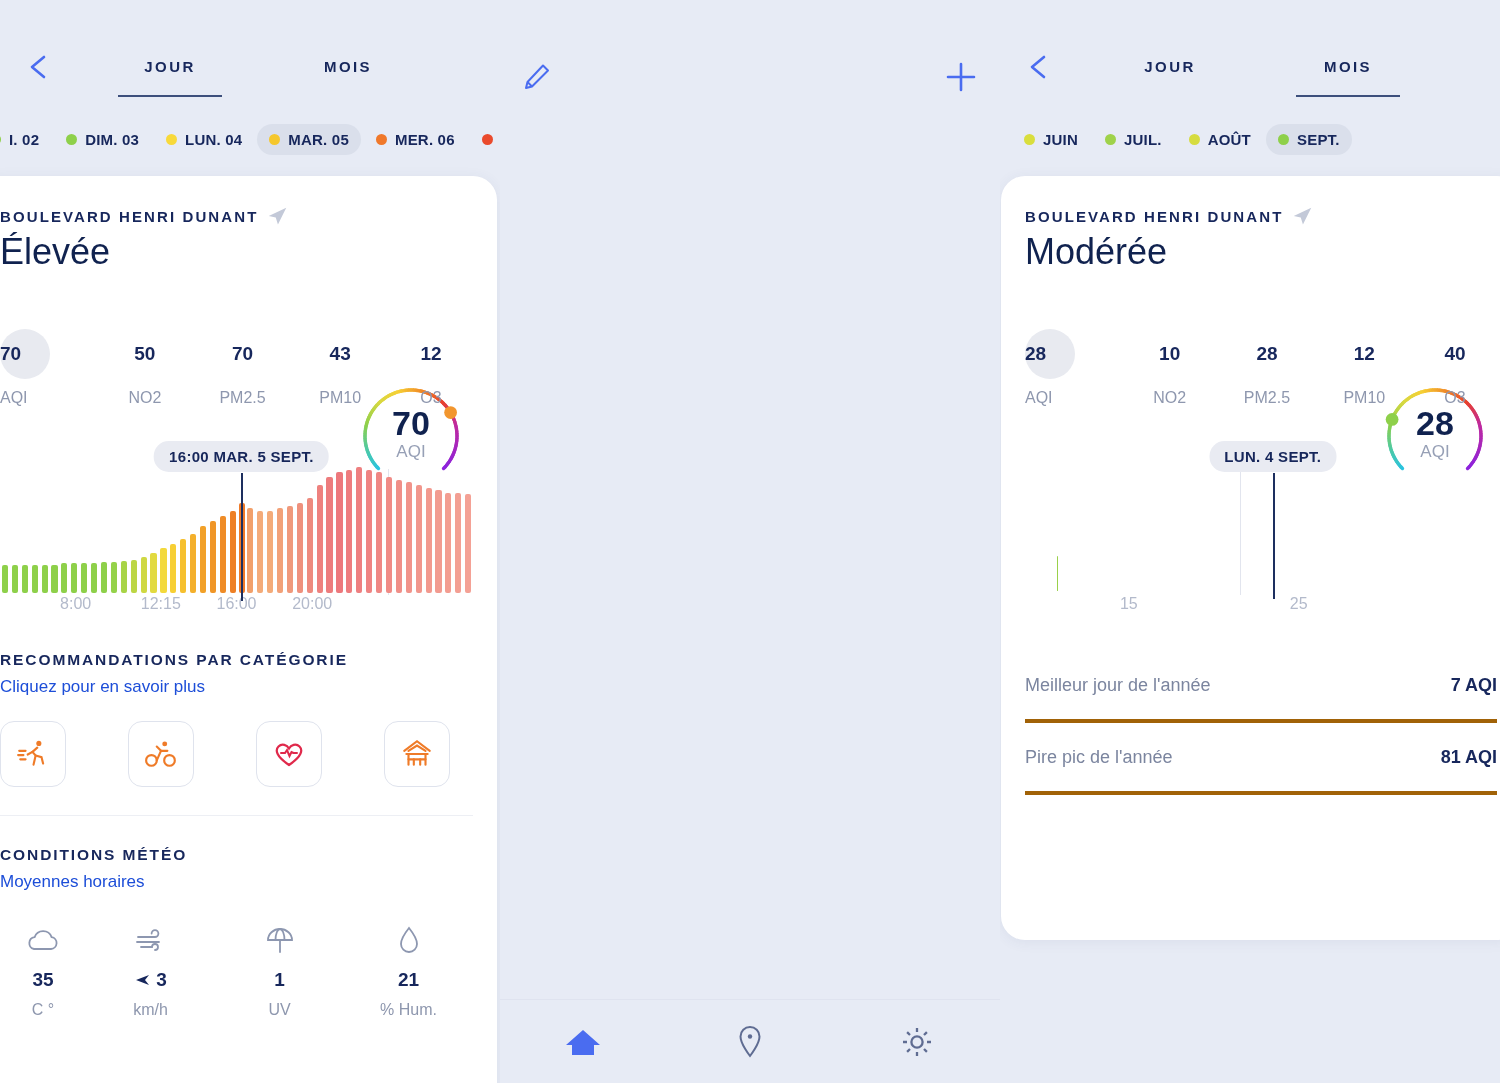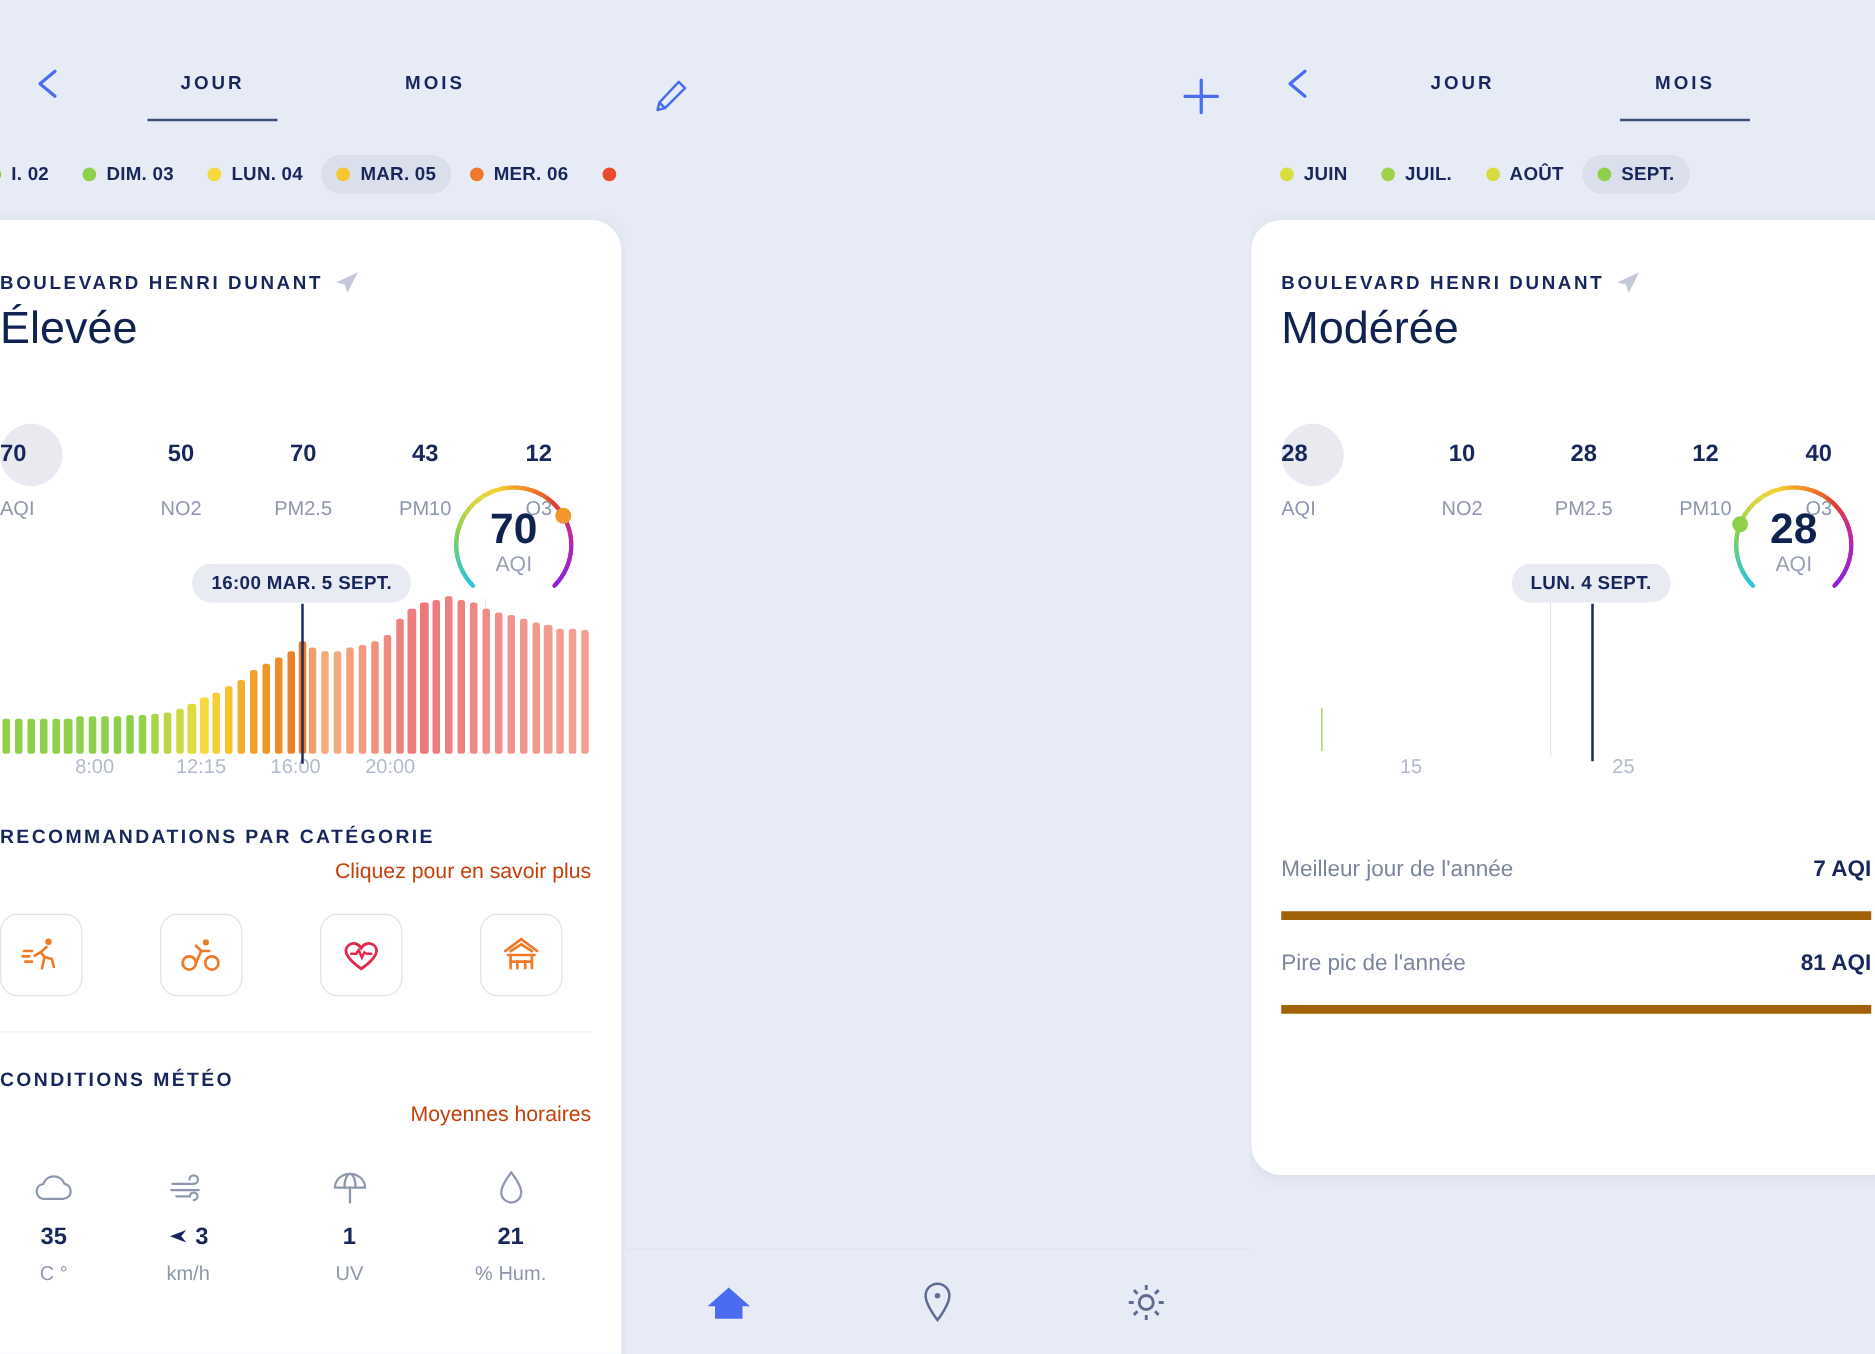--- a/index.html
+++ b/index.html
@@ -55,21 +55,21 @@
     width: 521px; height: 960px; border-radius: 24px;
     padding: 0 24px;
   }
   #panel-month .monthcard {
     position: absolute; left: 1px; top: 176px;
     width: 520px; height: 764px; border-radius: 24px;
     padding: 0 24px;
   }
 
   
-  .cardhead { position: relative; padding-top: 40px; }
+  .cardhead { position: relative; padding-top: 30px; }
   .station {
     display: flex; align-items: center; gap: 9px;
     font-size: 15px; font-weight: bold; letter-spacing: 2.1px; color: #17275c;
   }
   .status { font-size: 36px; color: #10224f; margin-top: 4px; font-weight: normal; }
 
   .loc-arrow { width: 21px; height: 21px; display:block; }
 
   
   .gauge { position: absolute; }
@@ -115,21 +115,21 @@
     background: #e9ebf2; border-radius: 15px; padding: 7px 15px;
     font-size: 15px; font-weight: bold; color: #16265a; white-space: nowrap;
     letter-spacing: .3px;
   }
 
   
   .sect { margin-top: 30px; }
   .sect-title {
     font-size: 15.5px; font-weight: bold; letter-spacing: 1.9px; color: #17275c;
   }
-  .sect-sub { font-size: 17px; color: #c2410c; margin-top: 8px; text-align: right; }
+  .sect-sub { font-size: 17px; color: #1d4ed8; margin-top: 8px; }
   .recos { display: flex; gap: 62px; margin-top: 24px; }
   .reco {
     width: 66px; height: 66px; border: 1px solid #dfe3ed; border-radius: 14px;
     display: flex; align-items: center; justify-content: center; cursor: pointer;
     background: #fff;
   }
   .hr { height: 1px; background: #edeff4; margin-top: 28px; }
 
   
   .weather { display: flex; margin-top: 30px; }
@@ -157,21 +157,21 @@
     position: absolute; left: 500px; bottom: 0; width: 500px; height: 84px;
     background: #e7ebf5; border-top: 1px solid #dfe3ef;
     display: flex; align-items: center;
   }
   .navitem { flex: 1; display: flex; justify-content: center; cursor: pointer; }
 
   
   .infolist { margin-top: 30px; }
   .inforow {
     display: flex; align-items: center; justify-content: space-between;
-    padding: 24px 0 23px 0; border-bottom: 7px solid #a16207;
+    padding: 24px 0 23px 0; border-bottom: 4px solid #a16207;
   }
   .inforow .k { font-size: 18px; color: #7b859f; }
   .inforow .v { font-size: 18px; font-weight: bold; color: #17275c; }
 </style>
 </head>
 <body>
 
 <div class="stage">
 
   <div class="panel" id="panel-day">

